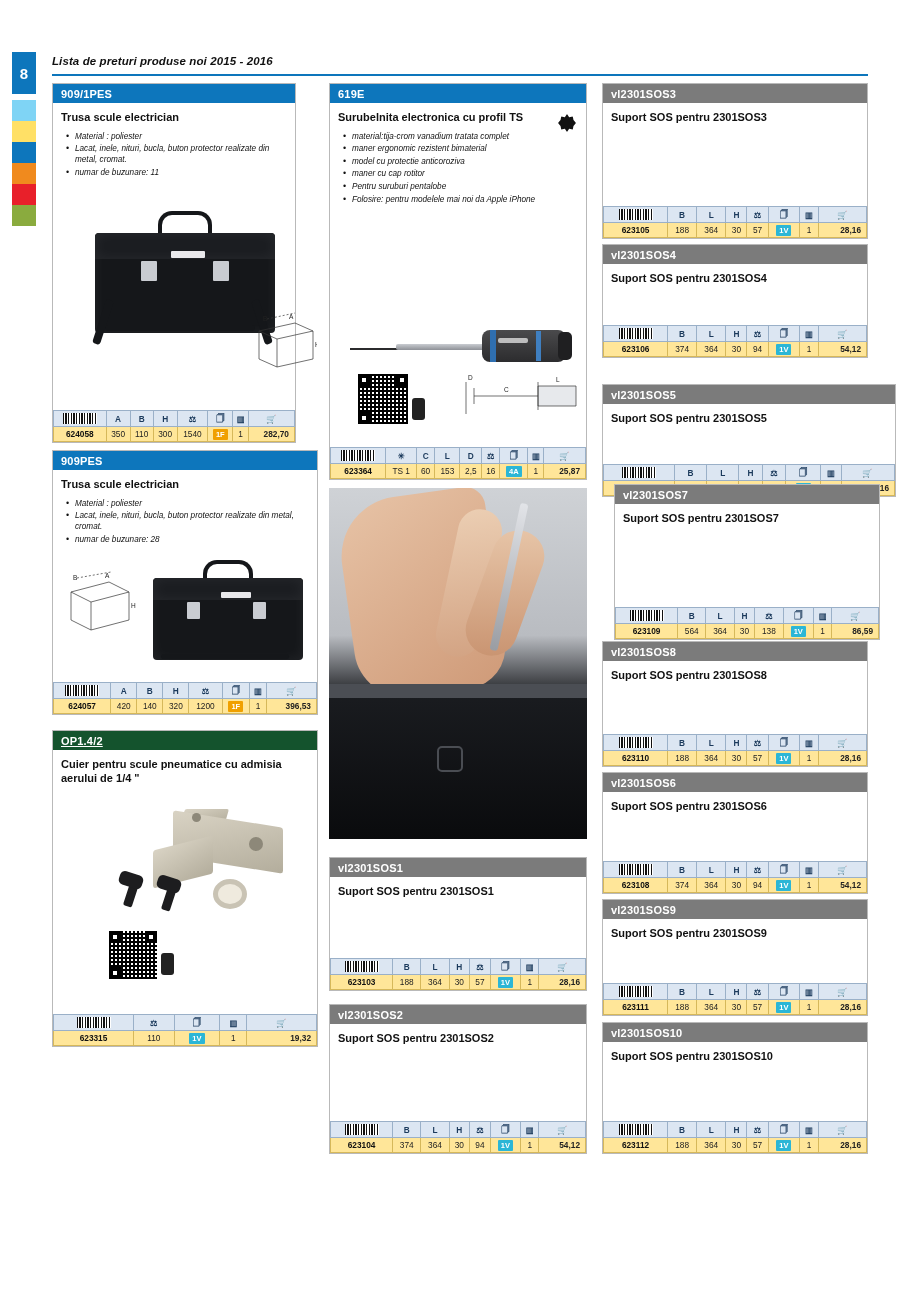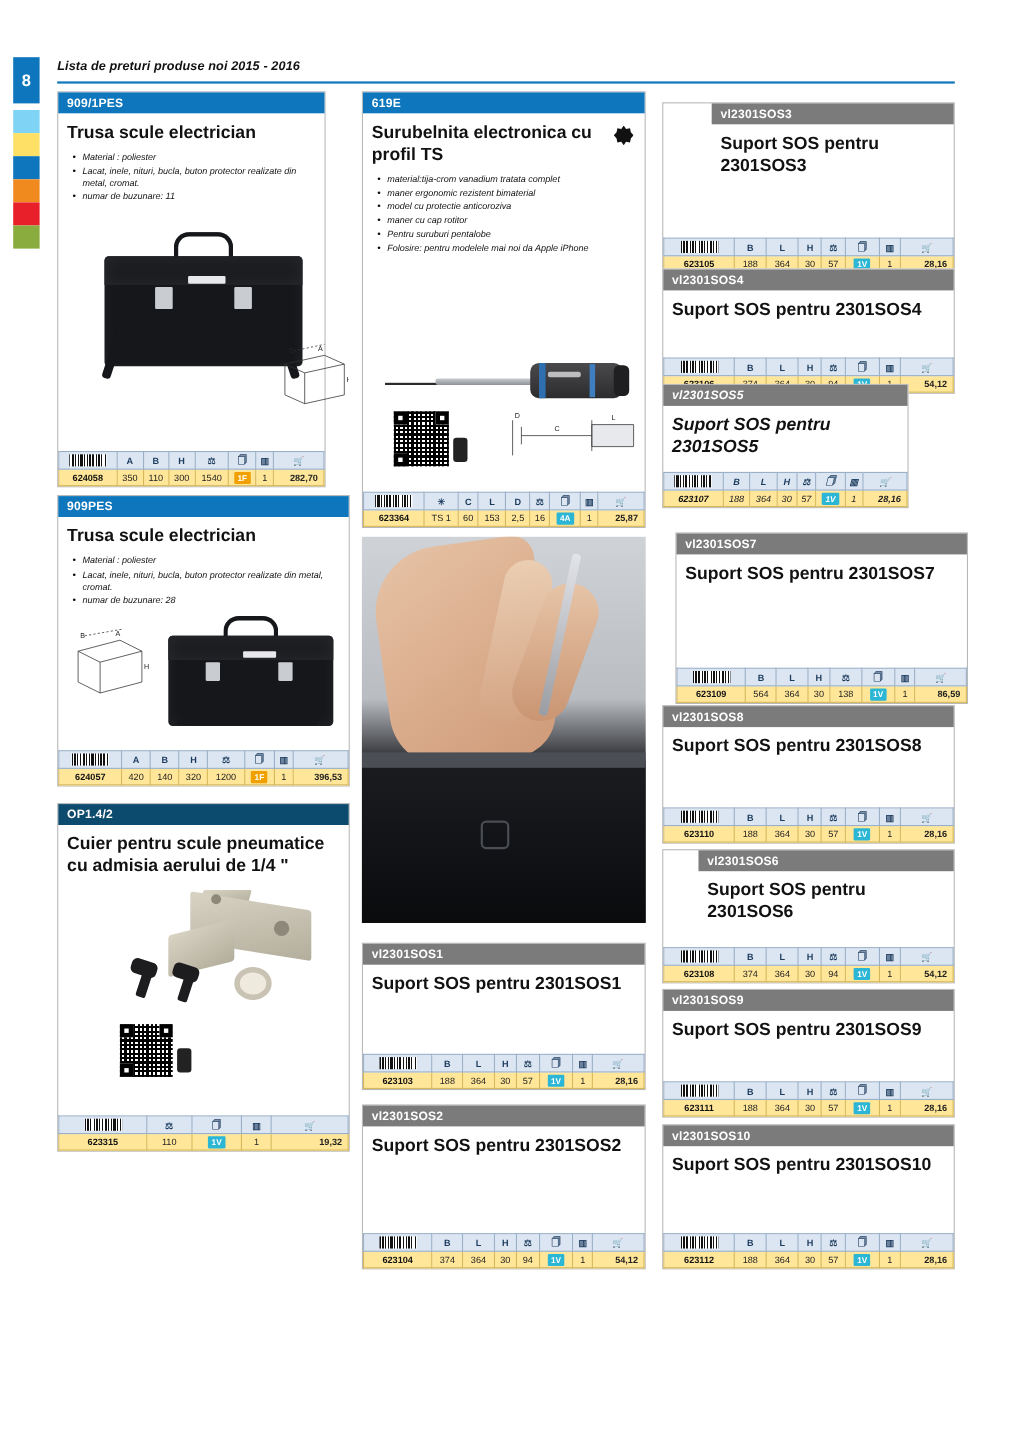--- a/index.html
+++ b/index.html
@@ -32,24 +32,24 @@
 
   
   .card{ position:absolute; border:1px solid #b9b9b9; background:#fff; }
   .card .hdr{
     height:19px; color:#fff; font-weight:bold; font-size:11px;
     display:flex; align-items:center; padding-left:8px;
     letter-spacing:0.2px;
   }
   .hdr-blue{ background:#0d76bc; }
   .hdr-grey{ background:#7b7b7b; }
-  .hdr-navy{ background:#0c4a6e; }
+  .hdr-navy{ background:#14532d;text-decoration:underline; }
 
   .card .pname{
-    font-size:16px; font-weight:bold; padding:8px 8px 2px 8px; line-height:1.25;
+    font-size:11px; font-weight:bold; padding:8px 8px 2px 8px; line-height:1.25;
   }
   .card ul.feat{
     margin:4px 0 0 0; padding:0 8px 0 22px; list-style:none;
   }
   .card ul.feat li{
     font-size:8.2px; font-style:italic; line-height:1.35; margin-bottom:1.5px;
     position:relative;
   }
   .card ul.feat li:before{
     content:"•"; position:absolute; left:-9px; top:-1px; font-size:9px; font-style:normal;
@@ -451,21 +451,21 @@
       <td>30</td>
       <td>94</td>
       <td class="pk"><span class="pkbadge cyan">1V</span></td>
       <td>1</td>
       <td class="price">54,12</td>
     </tr>
   </tbody>
     </table>
 </div>
 
-<div class="card" style="left:602px; top:93px; width:266px; height:156px;padding-left:44px;">
+<div class="card" style="left:602px; top:83px; width:266px; height:156px;">
   <div class="hdr hdr-grey">vl2301SOS3</div>
   <div class="pname">Suport SOS pentru 2301SOS3</div>
   <table class="spec" style="position:absolute; left:0; bottom:0; width:100%;">
     <tbody>
         <tr class="hrow">
       <td><span class="bc"></span></td>
       <td>B</td>
       <td>L</td>
       <td>H</td>
       <td>⚖</td>
@@ -509,21 +509,21 @@
       <td>30</td>
       <td>94</td>
       <td class="pk"><span class="pkbadge cyan">1V</span></td>
       <td>1</td>
       <td class="price">54,12</td>
     </tr>
   </tbody>
     </table>
 </div>
 
-<div class="card" style="left:602px; top:349px; width:224px; height:113px;font-style:italic;">
+<div class="card" style="left:602px; top:384px; width:294px; height:113px;">
   <div class="hdr hdr-grey">vl2301SOS5</div>
   <div class="pname">Suport SOS pentru 2301SOS5</div>
   <table class="spec" style="position:absolute; left:0; bottom:0; width:100%;">
     <tbody>
         <tr class="hrow">
       <td><span class="bc"></span></td>
       <td>B</td>
       <td>L</td>
       <td>H</td>
       <td>⚖</td>
@@ -596,21 +596,21 @@
       <td>30</td>
       <td>57</td>
       <td class="pk"><span class="pkbadge cyan">1V</span></td>
       <td>1</td>
       <td class="price">28,16</td>
     </tr>
   </tbody>
     </table>
 </div>
 
-<div class="card" style="left:602px; top:772px; width:266px; height:122px;padding-left:32px;">
+<div class="card" style="left:602px; top:772px; width:266px; height:122px;">
   <div class="hdr hdr-grey">vl2301SOS6</div>
   <div class="pname">Suport SOS pentru 2301SOS6</div>
   <table class="spec" style="position:absolute; left:0; bottom:0; width:100%;">
     <tbody>
         <tr class="hrow">
       <td><span class="bc"></span></td>
       <td>B</td>
       <td>L</td>
       <td>H</td>
       <td>⚖</td>

